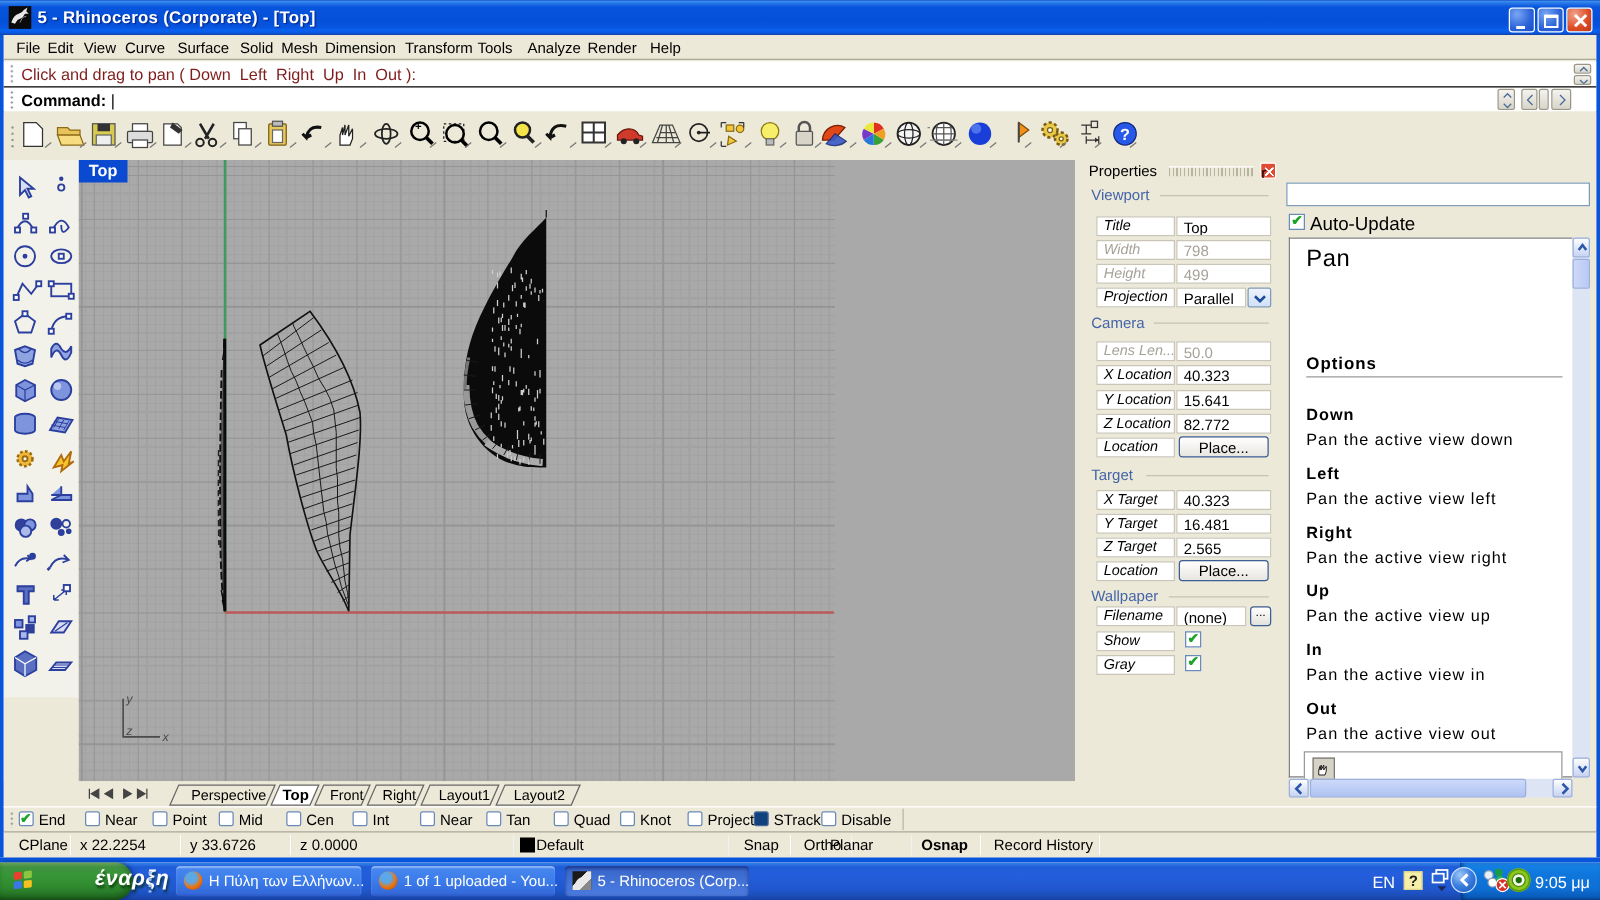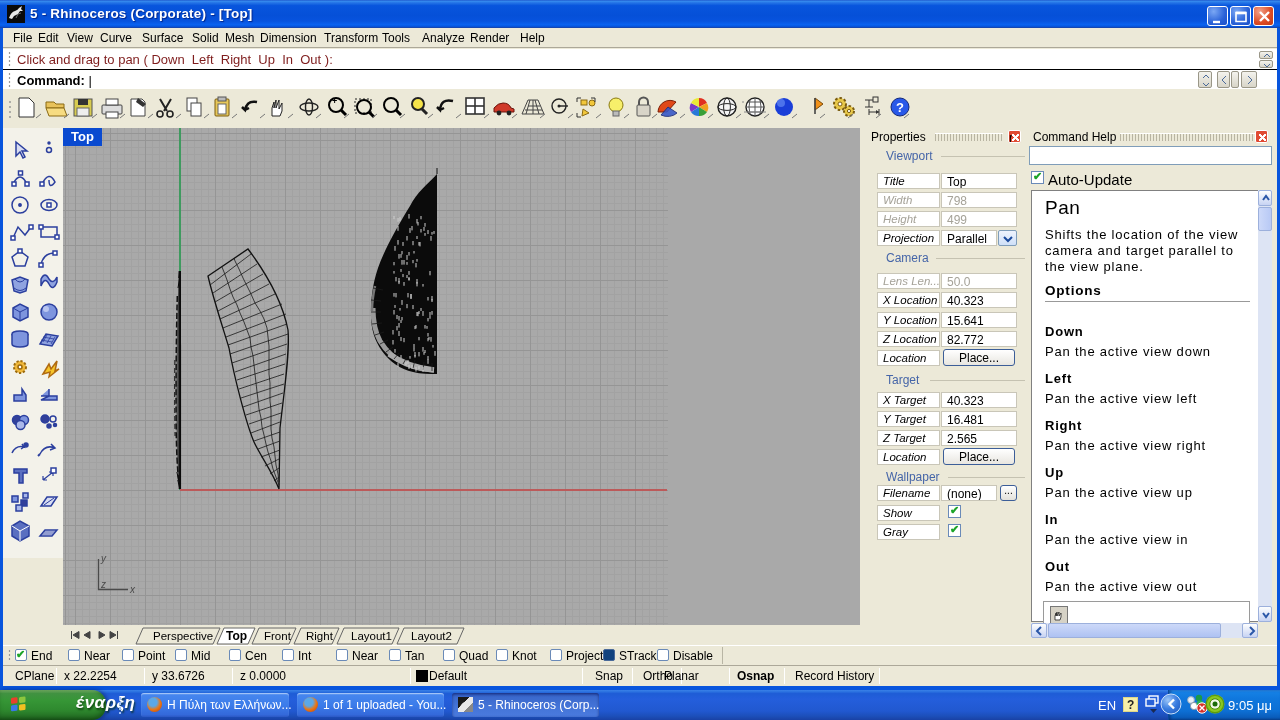--- a/index.html
+++ b/index.html
@@ -60,21 +60,21 @@
 .phead { left:0; top:0; width:100%; height:18px; }
 .phtxt { position:absolute; left:8px; top:2px; font-size:12px; color:#000; }
 .pgrip { position:absolute; left:72px; right:22px; top:5px; height:8px;
   background-image:repeating-linear-gradient(to right,#b8b4a2 0 1px, transparent 1px 3px);
   border-top:1px solid #fff; }
 .pX { position:absolute; right:4px; top:2px; width:13px; height:13px; background:#e04b33; border:1px solid #fff; border-radius:2px; }
 .pX::before { content:""; position:absolute; left:3px; top:3px; width:7px; height:7px;
   background:
    linear-gradient(45deg, transparent 42%, #fff 42% 58%, transparent 58%),
    linear-gradient(-45deg, transparent 42%, #fff 42% 58%, transparent 58%); }
-.psec { color:#4565a8; font-size:12px; height:14px;margin-left:13px; }
+.psec { color:#4565a8; font-size:12px; height:14px; }
 .psline { position:absolute; right:0; top:7px; height:1px; background:#c5c2b1; }
 .plab { left:14px; width:63px; height:16px; background:#fff; border:1px solid #c9c6b8; font-size:11.5px; color:#000; padding:1px 0 0 5px; white-space:nowrap; overflow:hidden;font-style:italic; }
 .pval { left:78px; width:76px; height:16px; background:#fff; border:1px solid #c9c6b8; font-size:12px; color:#000; padding:1px 0 0 5px; white-space:nowrap; overflow:hidden; }
 .dis { color:#a5a298; }
 .pdrop { left:135px; width:19px; height:16px; background:linear-gradient(#eef3fd,#cfe0f8); border:1px solid #7f9db9; border-radius:2px; }
 .pbtn { left:80px; width:72px; height:17px; background:linear-gradient(#ffffff,#e8e6e0); border:1px solid #3c5e98; border-radius:3px; font-size:12px; text-align:center; padding-top:1px; }
 .pdots { left:137px; width:17px; height:16px; background:linear-gradient(#ffffff,#e3e1da); border:1px solid #3c5e98; border-radius:3px; font-size:10px; text-align:center; line-height:10px; }
 .pchk { left:85px; width:13px; height:13px; background:#fff; border:1px solid #6a8ab8; }
 .pchk span { position:absolute; left:1px; top:-2px; color:#1ca428; font-size:11px; font-weight:bold; }
 
@@ -500,33 +500,27 @@
     <div class="abs plab" style="top:377px">Show</div>
       <div class="abs pchk" style="top:377px">
         <span>✔</span>
       </div>
     <div class="abs plab" style="top:396px">Gray</div>
       <div class="abs pchk" style="top:396px">
         <span>✔</span>
       </div>
   </div>
   <div class="abs" id="chelp">
-    <div class="abs phead">
-        <span class="phtxt">Command Help</span>
-        <span class="pgrip" style="left:95px;right:16px"></span>
-        <span class="pX" style="right:9px"></span>
-      </div>
     <div class="abs" style="left:4px;top:18px;width:243px;height:19px;background:#fff;border:1px solid #7f9db9"></div>
     <div class="abs pchk" style="left:6px;top:43px">
         <span>✔</span>
       </div>
     <div class="abs" style="left:23px;top:43px;font-size:15px">Auto-Update</div>
     <div class="abs" id="chbody">
       <div class="abs" style="left:13px;top:6px;font-size:19px;letter-spacing:0.5px">Pan</div>
-      <div class="abs chp" style="top:36px">Shifts the location of the view<br>camera and target parallel to<br>the view plane.</div>
       <div class="abs chb" style="top:92px;font-size:13.5px">Options</div>
       <div class="abs" style="left:13px;top:110px;width:205px;height:1px;background:#999"></div>
       <div class="abs chb" style="top:133px">Down</div>
       <div class="abs chp" style="top:153px">Pan the active view down</div>
       <div class="abs chb" style="top:180px">Left</div>
       <div class="abs chp" style="top:200px">Pan the active view left</div>
       <div class="abs chb" style="top:227px">Right</div>
       <div class="abs chp" style="top:247px">Pan the active view right</div>
       <div class="abs chb" style="top:274px">Up</div>
       <div class="abs chp" style="top:294px">Pan the active view up</div>

